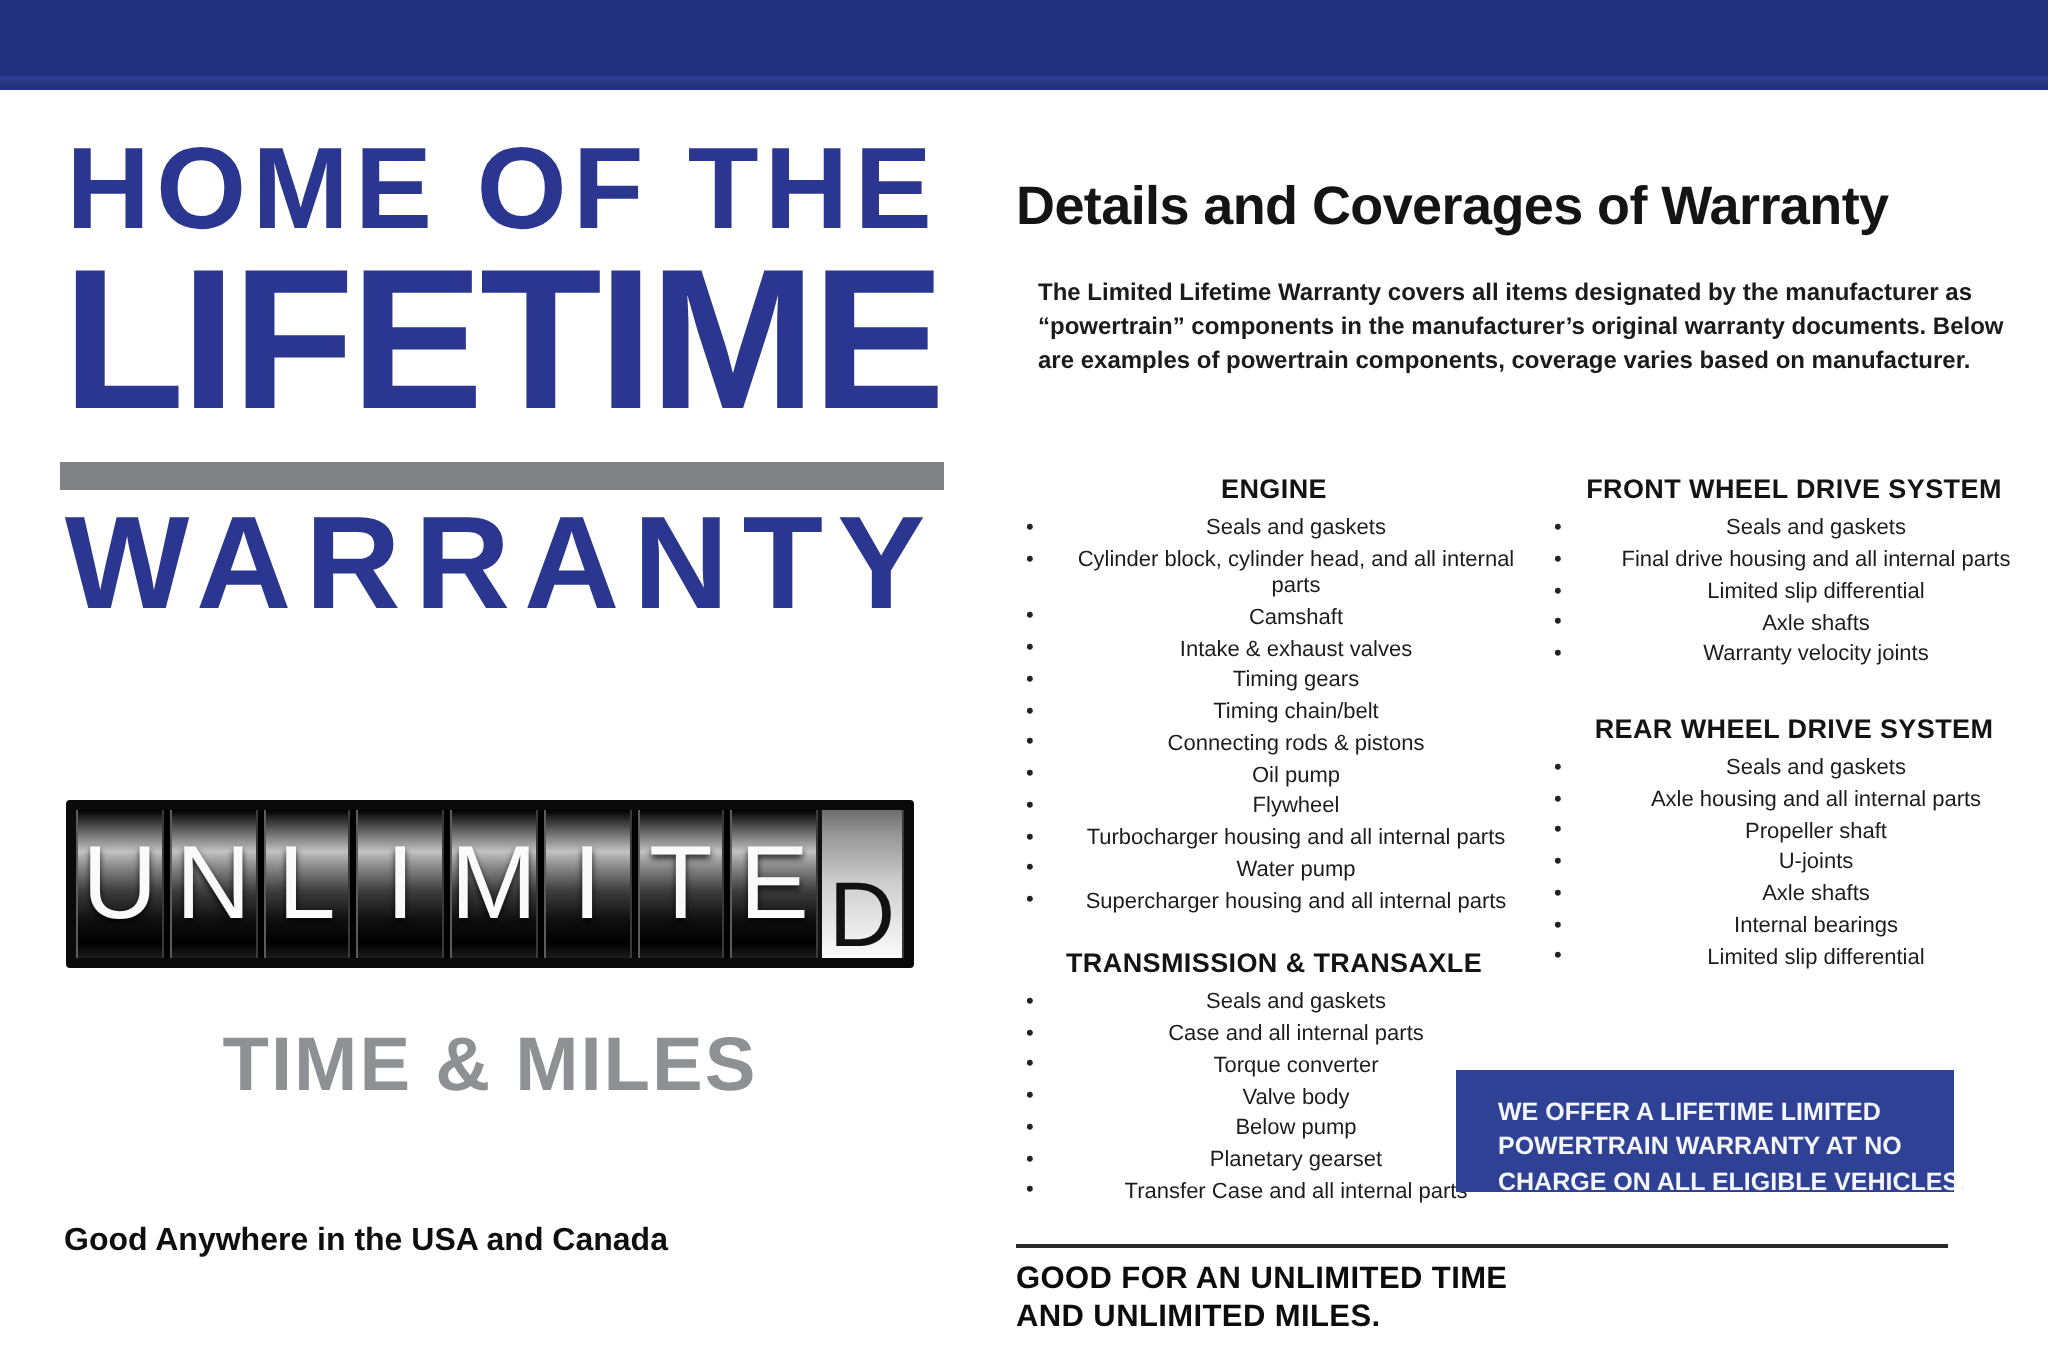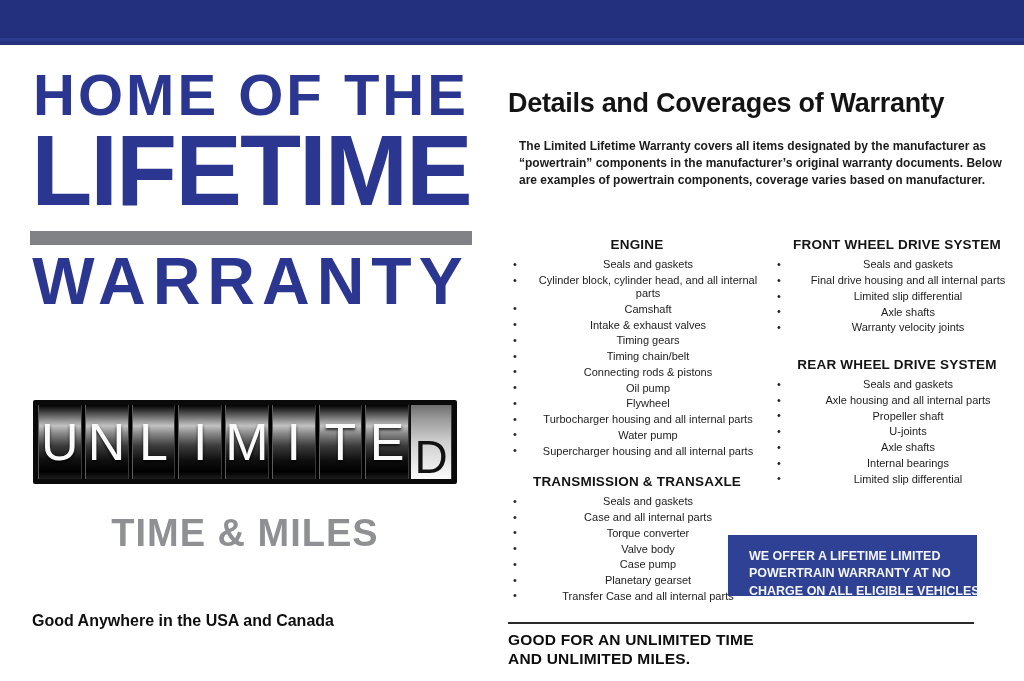--- a/index.html
+++ b/index.html
@@ -150,21 +150,21 @@
       <ul class="cov-list">
 
           <li><span>Seals and gaskets</span></li>
 
           <li><span>Case and all internal parts</span></li>
 
           <li><span>Torque converter</span></li>
 
           <li><span>Valve body</span></li>
 
-          <li><span>Case pump</span></li>
+          <li><span>Below pump</span></li>
 
           <li><span>Planetary gearset</span></li>
 
           <li><span>Transfer Case and all internal parts</span></li>
         </ul>
     </div>
   </div>
 
   <div class="col-right">
     <div class="cov-section">

